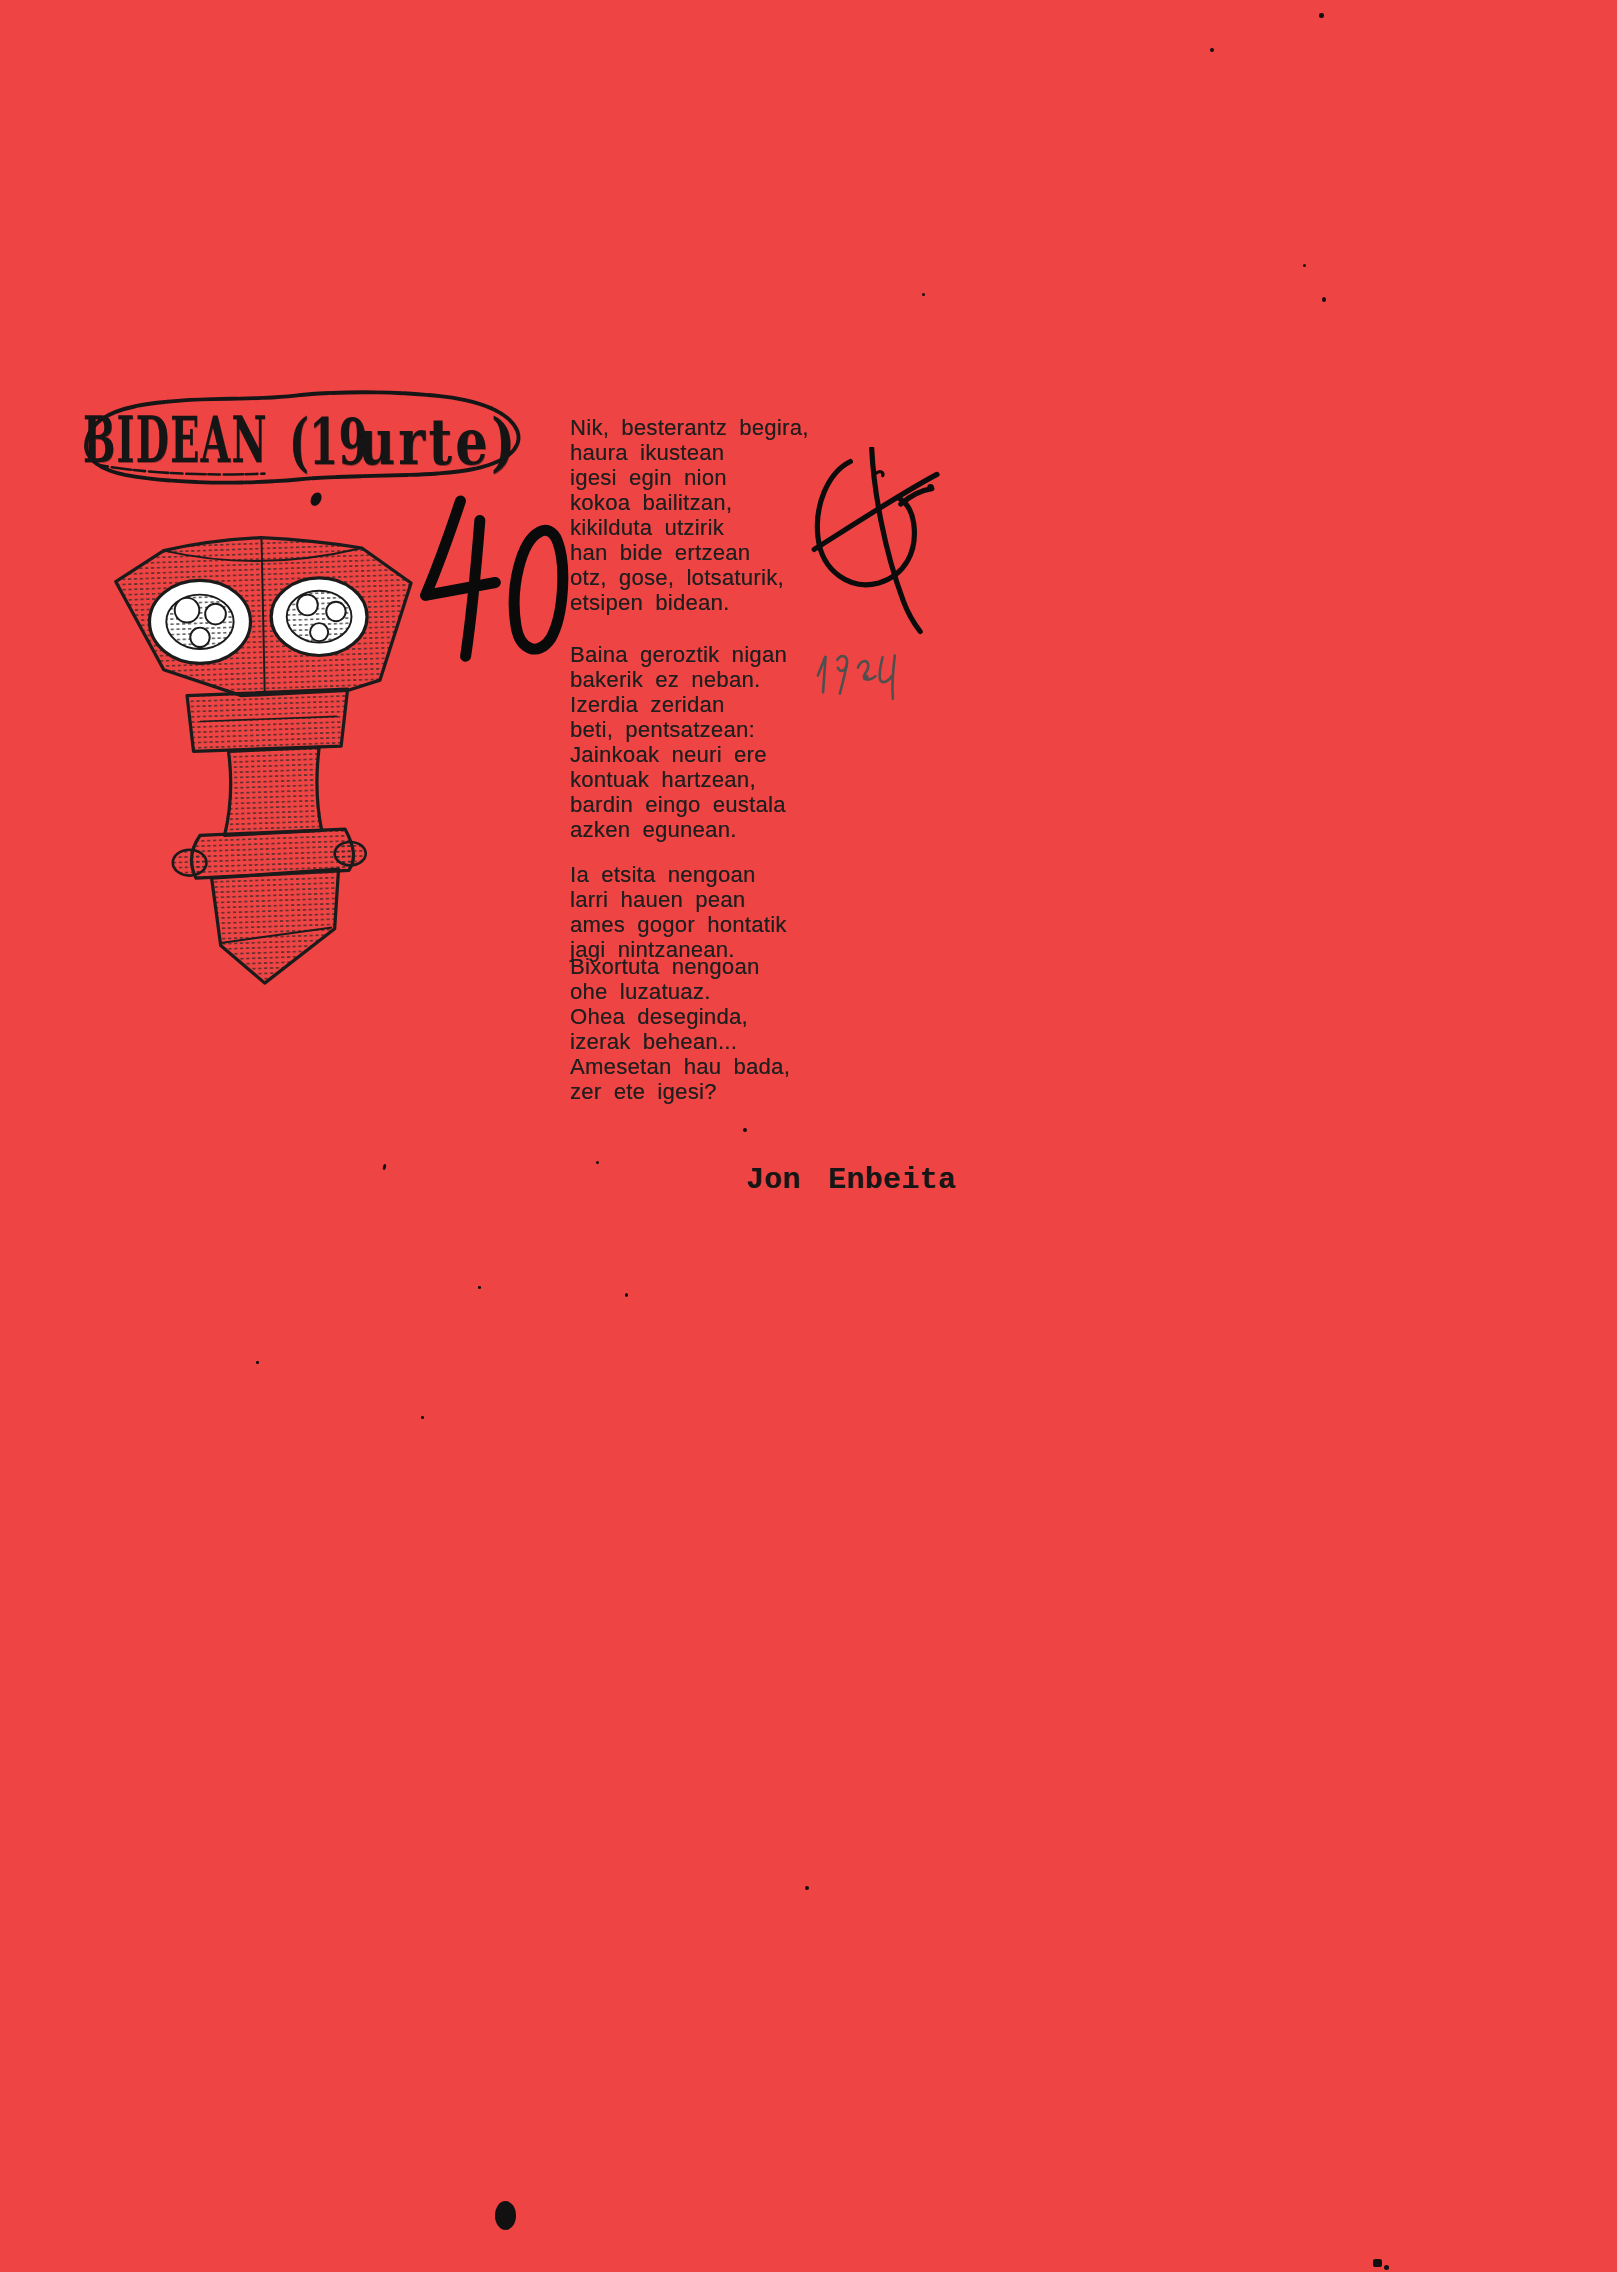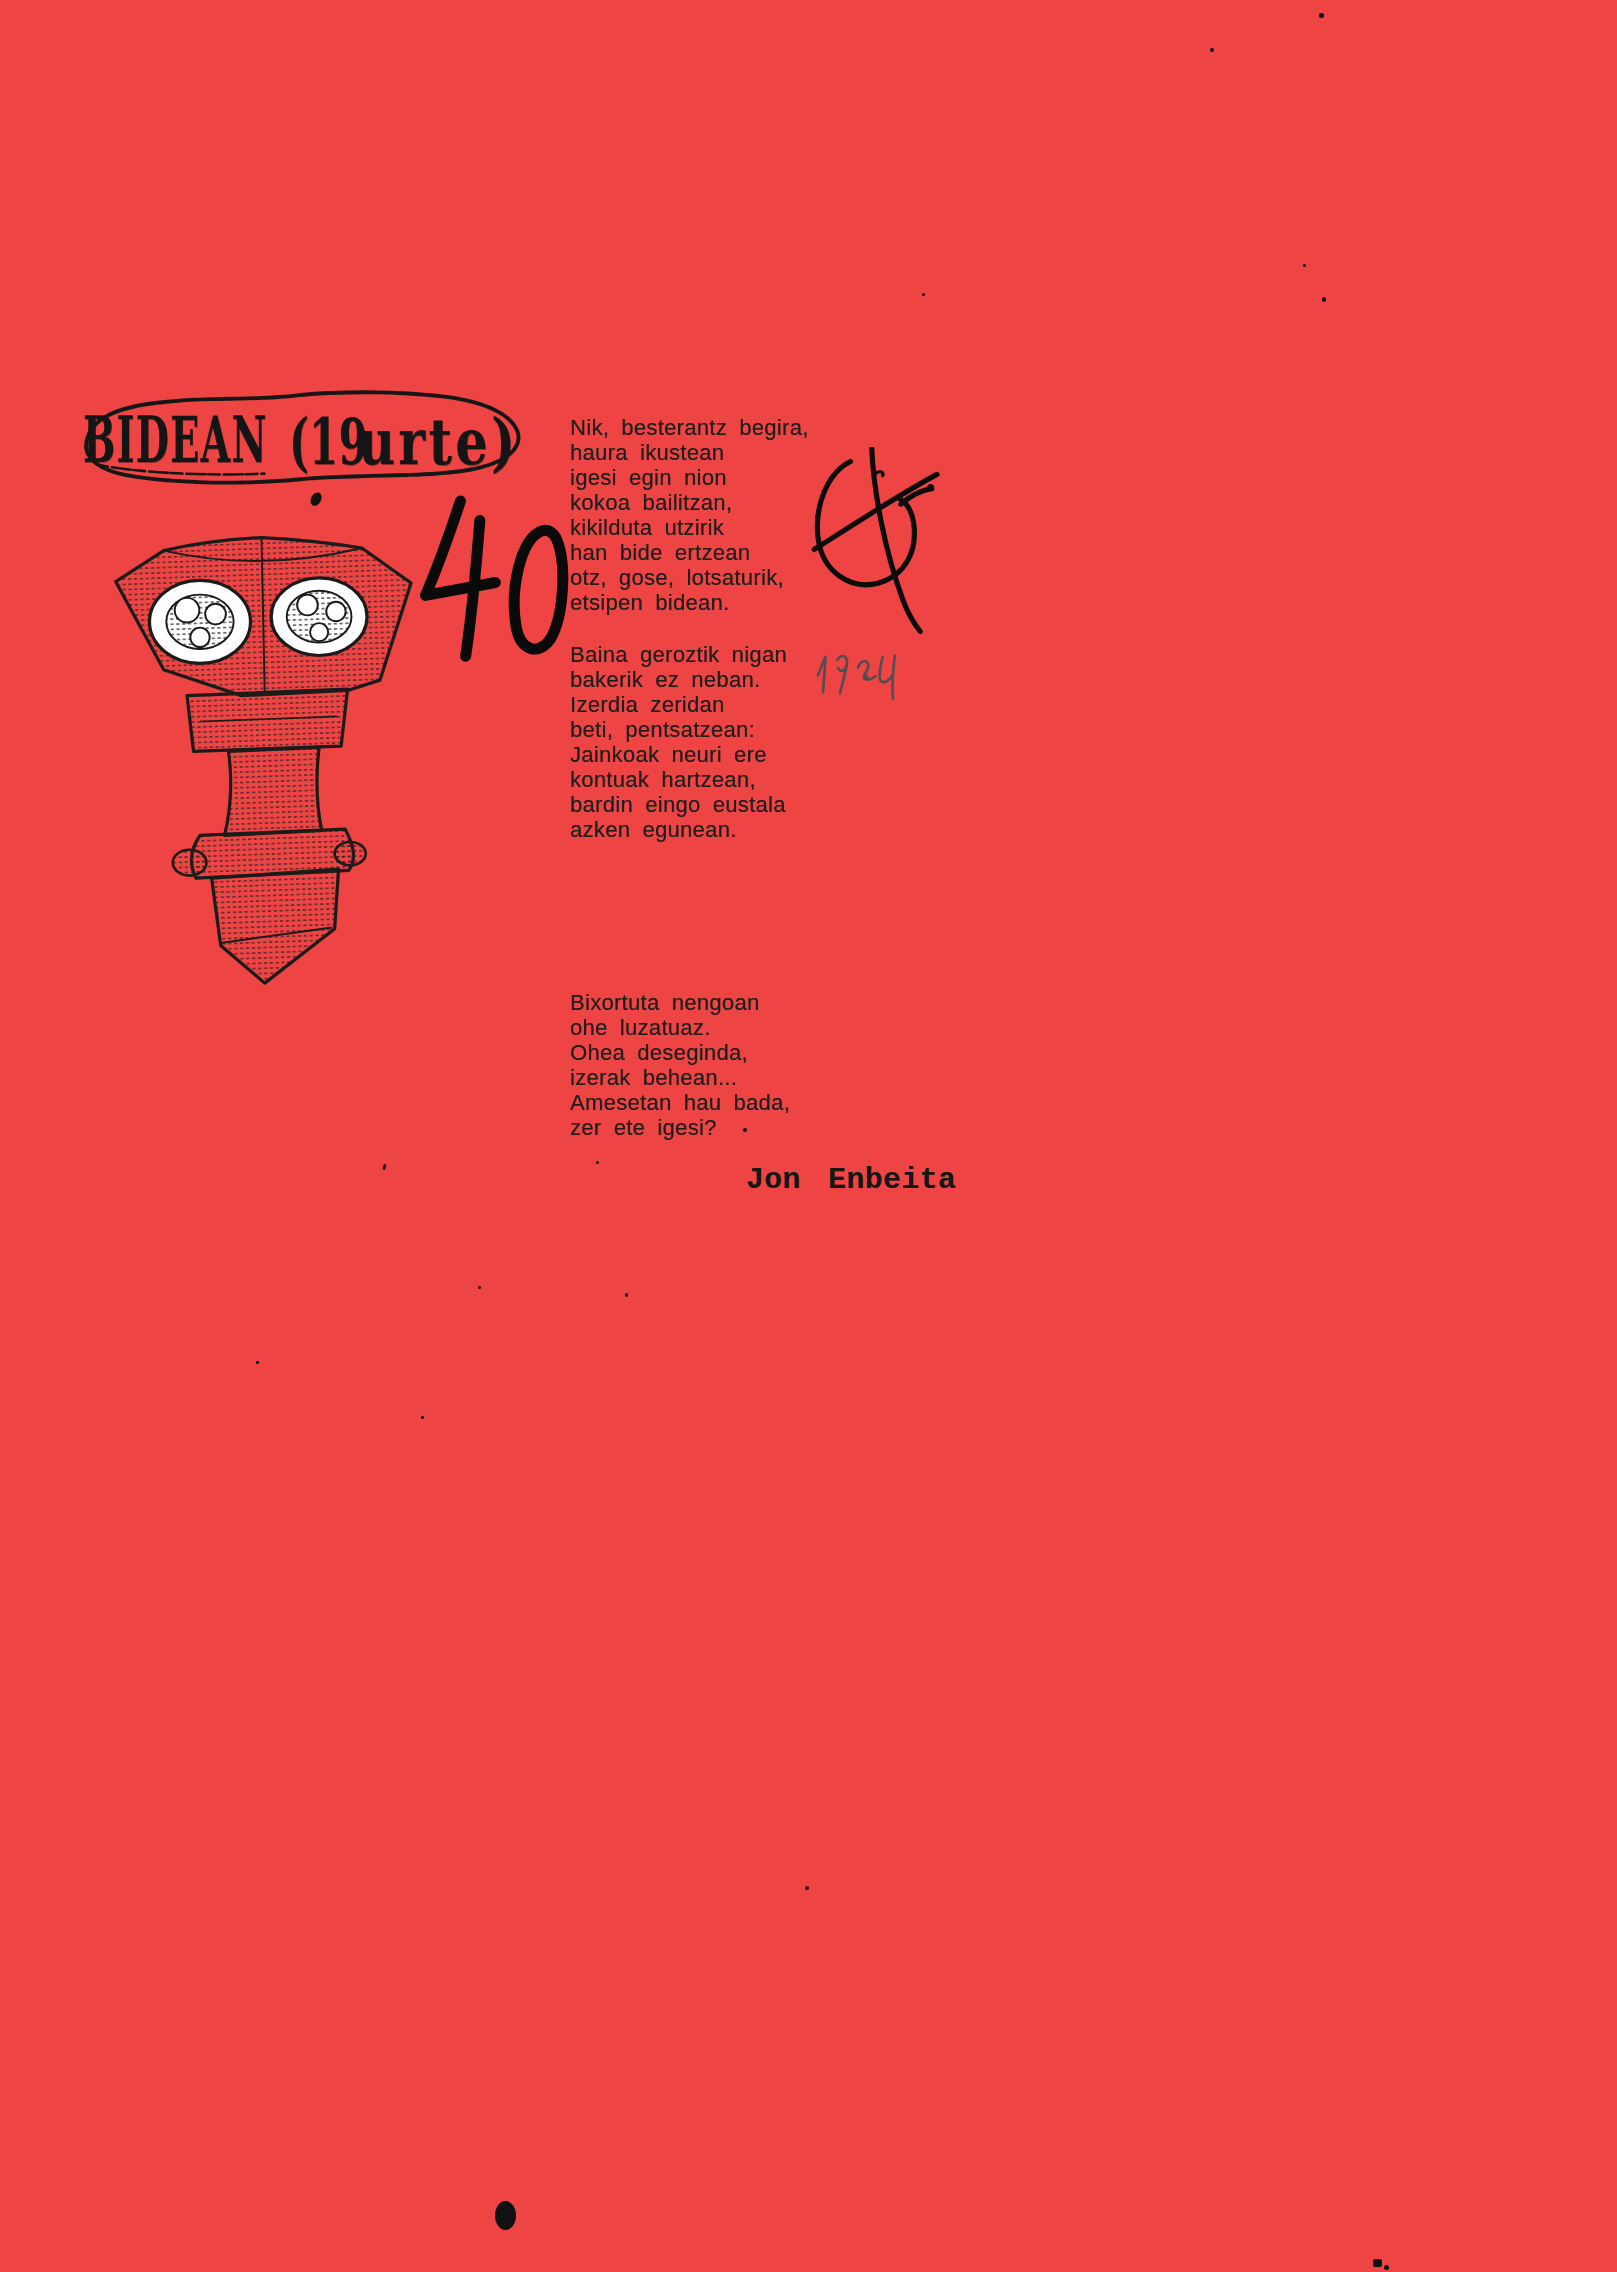--- a/index.html
+++ b/index.html
@@ -126,22 +126,28 @@
     <div>Nik, besterantz begira,</div>
     <div>haura ikustean</div>
     <div>igesi egin nion</div>
     <div>kokoa bailitzan,</div>
     <div>kikilduta utzirik</div>
     <div>han bide ertzean</div>
     <div>otz, gose, lotsaturik,</div>
     <div>etsipen bidean.</div>
   </div>
 
+  <div class="poemblock" style="left:570px;top:862px">
+    <div>Ia etsita nengoan</div>
+    <div>larri hauen pean</div>
+    <div>ames gogor hontatik</div>
+    <div>jagi nintzanean.</div>
+  </div>
 
-  <div class="poemblock" style="left:570px;top:990px">
+  <div class="poemblock" style="left:570px;top:954px">
     <div>Bixortuta nengoan</div>
     <div>ohe luzatuaz.</div>
     <div>Ohea deseginda,</div>
     <div>izerak behean...</div>
     <div>Amesetan hau bada,</div>
     <div>zer ete igesi?</div>
   </div>
 
 
   <div class="author">Jon Enbeita</div>

